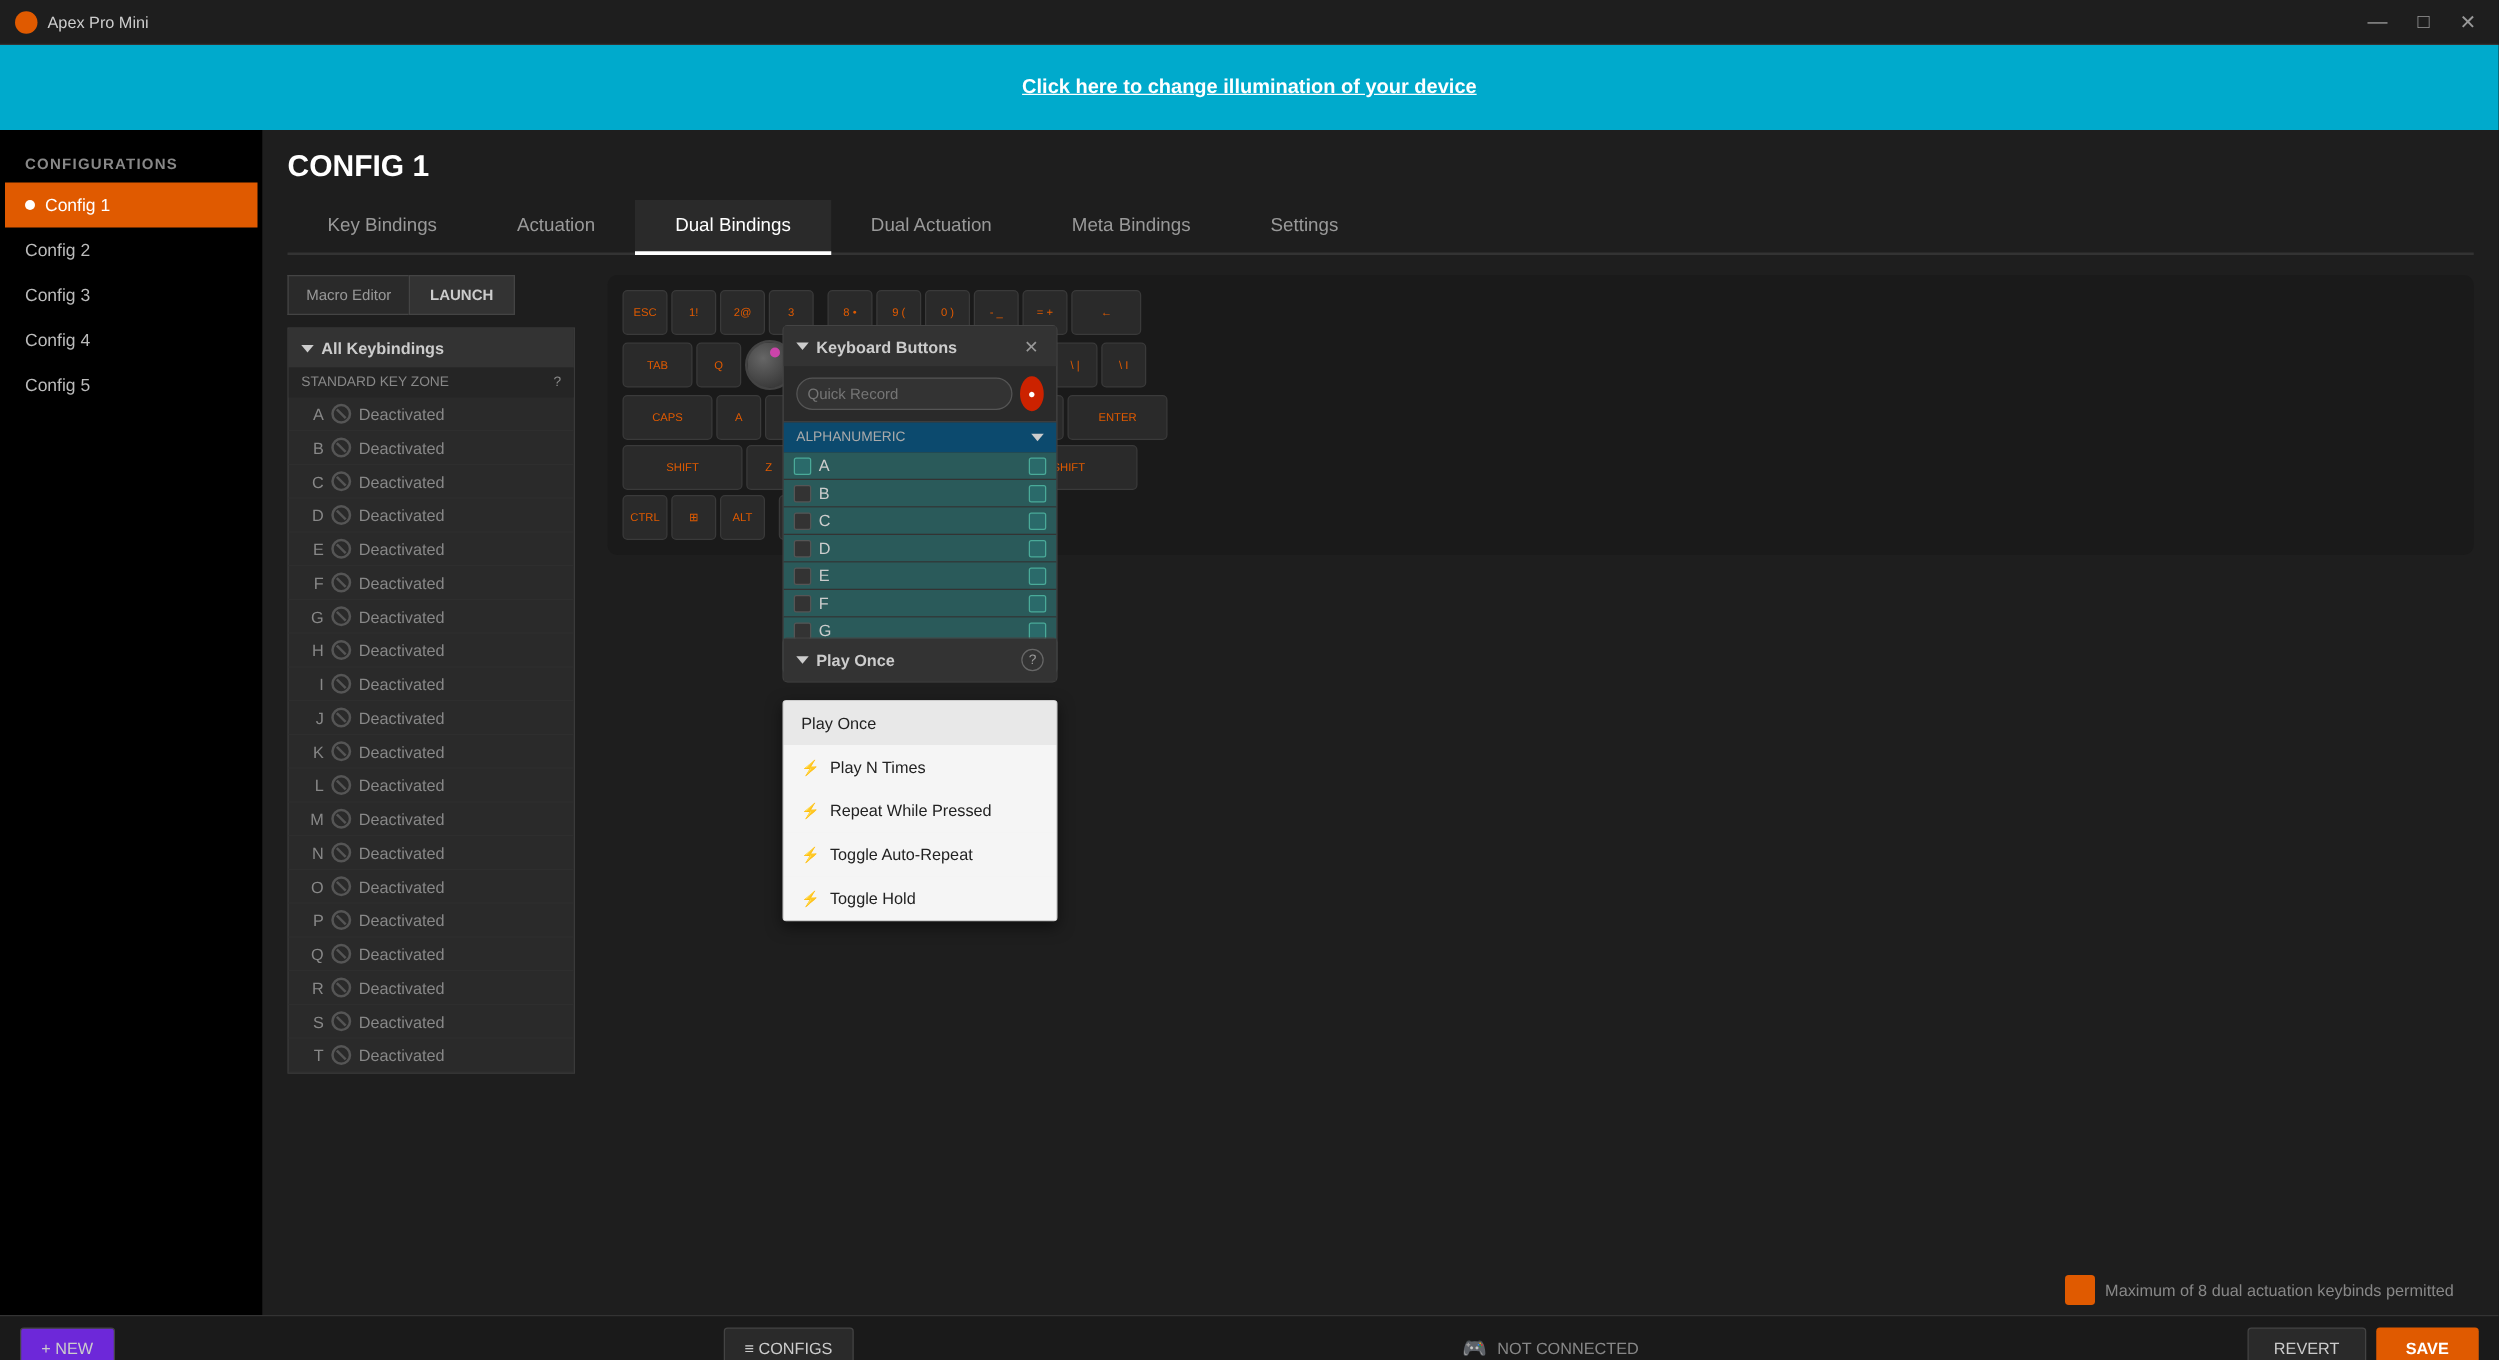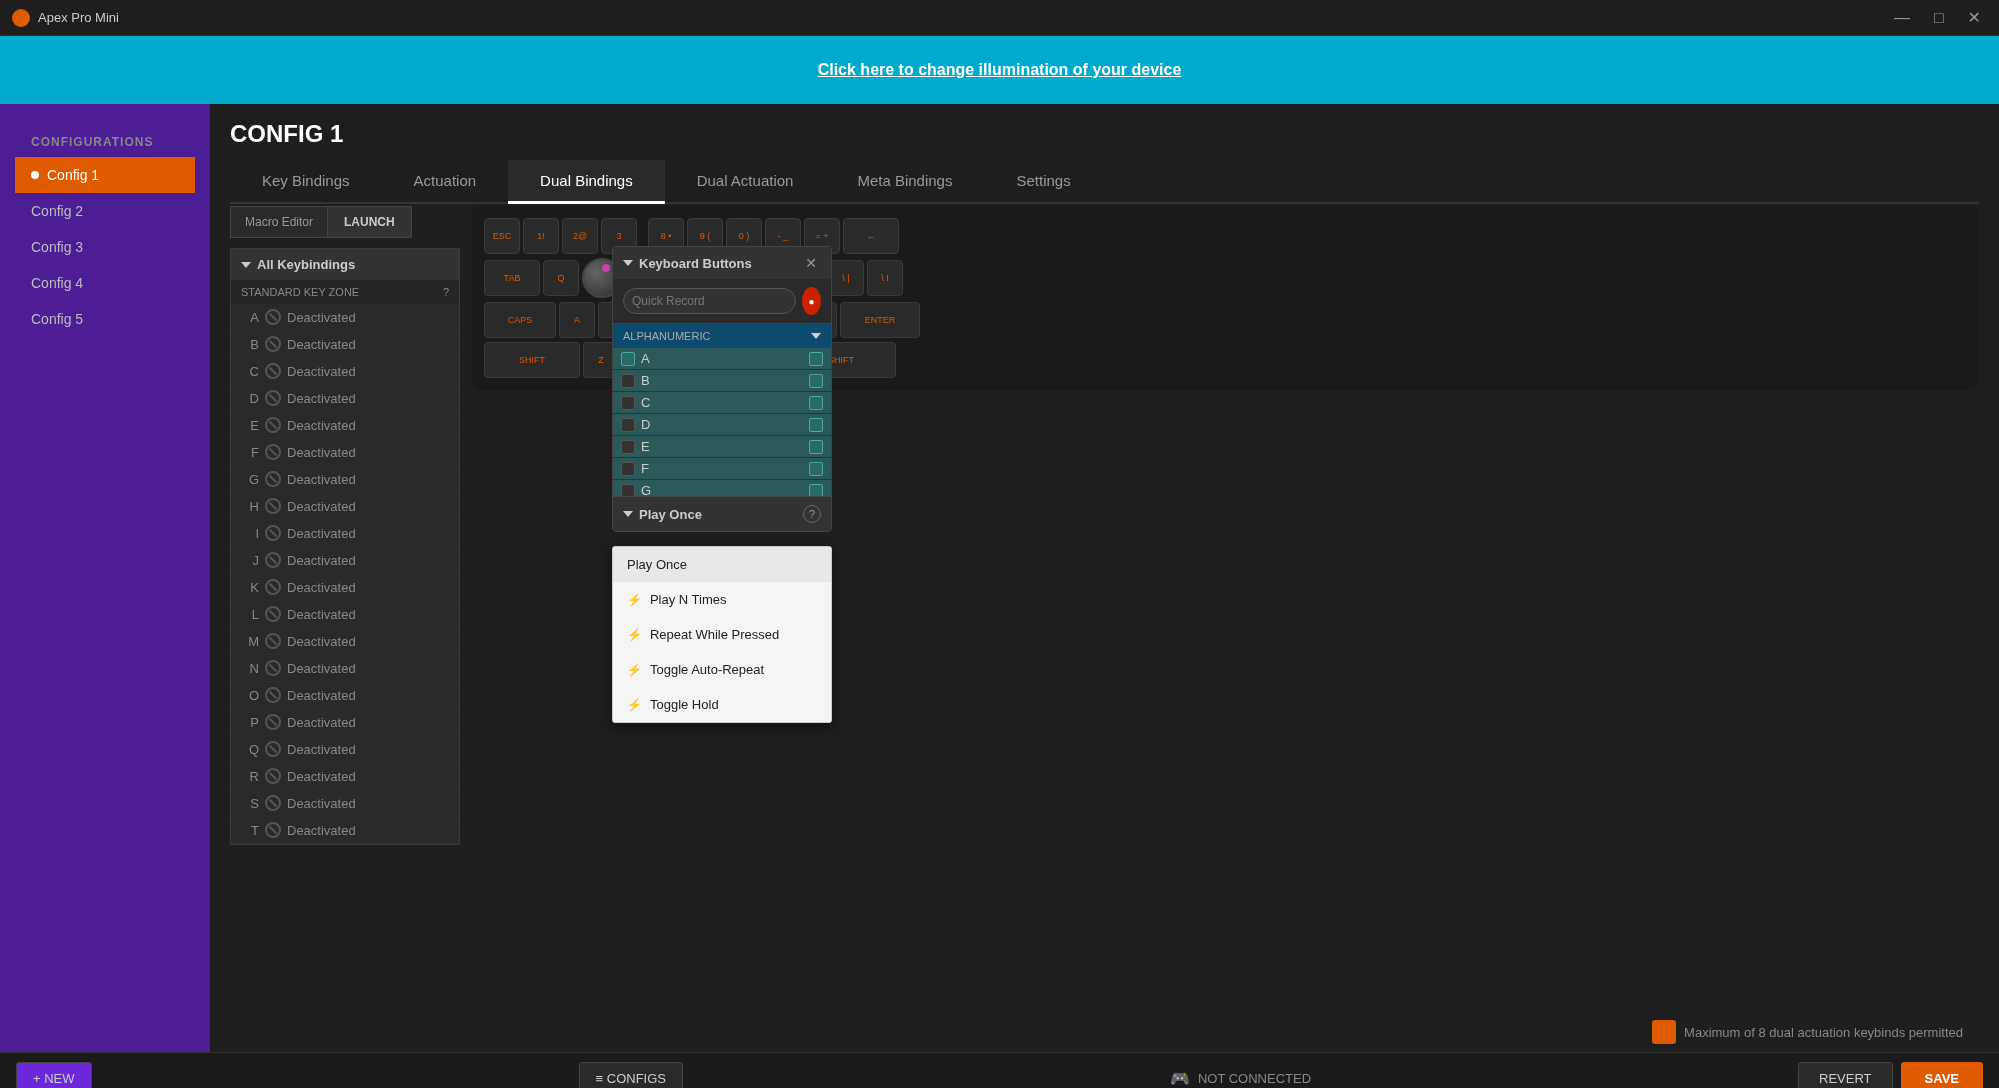--- a/index.html
+++ b/index.html
@@ -69,22 +69,22 @@
 
     
     #main-layout {
       display: flex;
       height: calc(1088px - 36px - 52px - 52px);
     }
 
     
     #sidebar {
       width: 210px;
-      background: #4c1d95;
-      padding: 15px;
+      background: #000000;
+      padding: 4px;
       flex-shrink: 0;
     }
     #sidebar-header {
       padding: 16px 16px 8px 16px;
       font-size: 12px;
       font-weight: bold;
       color: #888;
       letter-spacing: 1px;
     }
     .config-item {
@@ -143,22 +143,22 @@
     .tab.active {
       color: #fff;
       border-bottom: 3px solid #fff;
       background: #2a2a2a;
     }
 
     
     #sub-content {
       display: flex;
       flex: 1;
-      gap: 12px;
-      padding-top: 2px;
+      gap: 26px;
+      padding-top: 16px;
       position: relative;
     }
 
     
     #left-panel {
       width: 230px;
       flex-shrink: 0;
     }
     #macro-editor-row {
       display: flex;
@@ -817,20 +817,31 @@
             <div class="kb-key">Z</div>
             <div style="flex:1; display:flex; gap:3px; margin-left:8px;">
               <div class="kb-key">M</div>
               <div class="kb-key">, &lt;</div>
               <div class="kb-key">. &gt;</div>
               <div class="kb-key">/ ?</div>
               <div class="kb-key shift-r">SHIFT</div>
             </div>
           </div>
 
+          <div class="kb-row">
+            <div class="kb-key">CTRL</div>
+            <div class="kb-key">⊞</div>
+            <div class="kb-key">ALT</div>
+            <div style="flex:1; display:flex; gap:3px; margin-left:8px;">
+              <div class="kb-key">ALT</div>
+              <div class="kb-key">⊞</div>
+              <div class="kb-key">☀</div>
+              <div class="kb-key">CTRL</div>
+            </div>
+          </div>
         </div>
 
         <div id="info-bar">
           <div id="info-bar-orange"></div>
           <span>Maxim<span>um of 8 dual actuation keybinds permitted</span></span>
         </div>
 
         <div id="popup-overlay">
 
           <div id="kb-popup">

